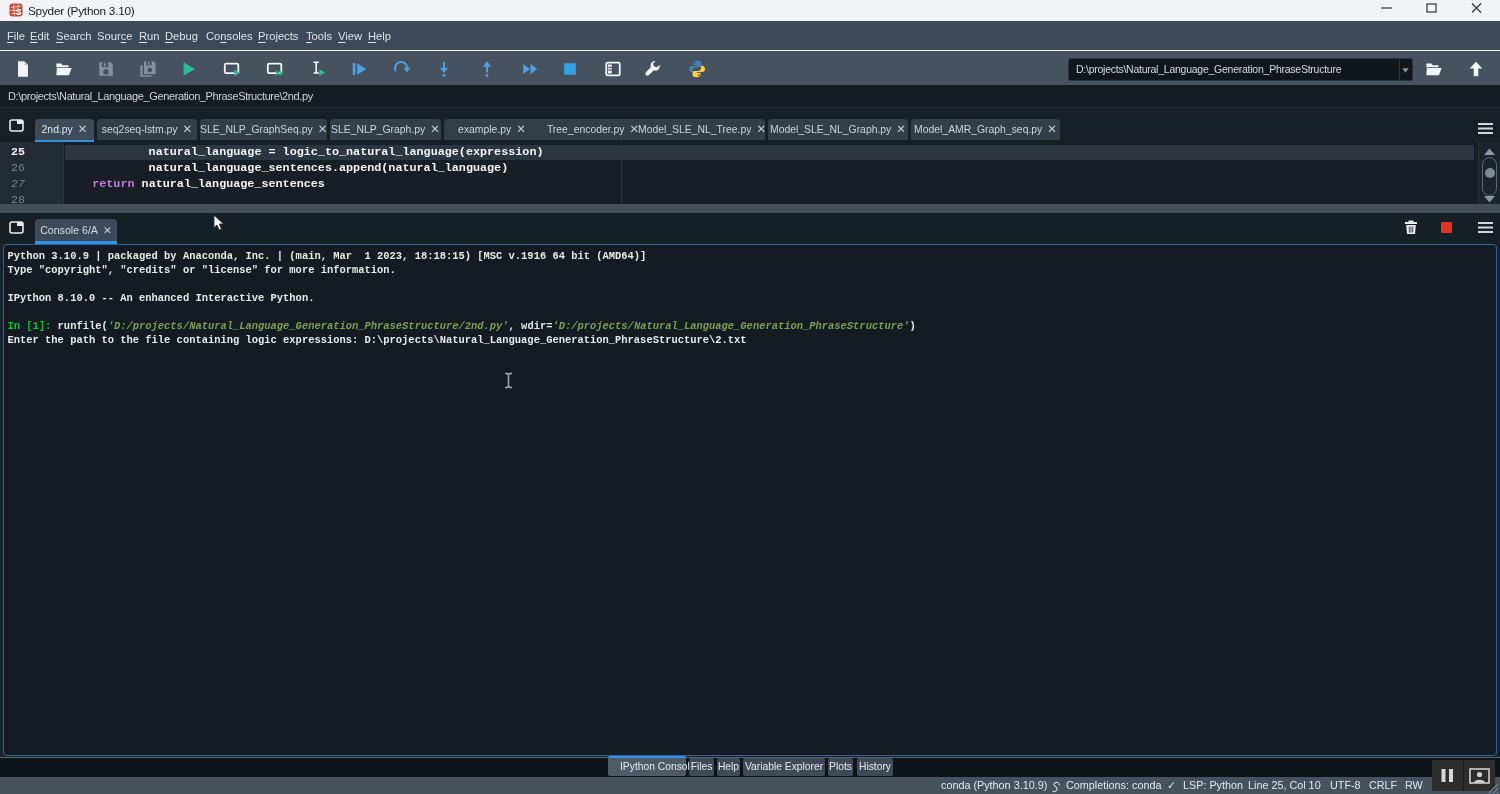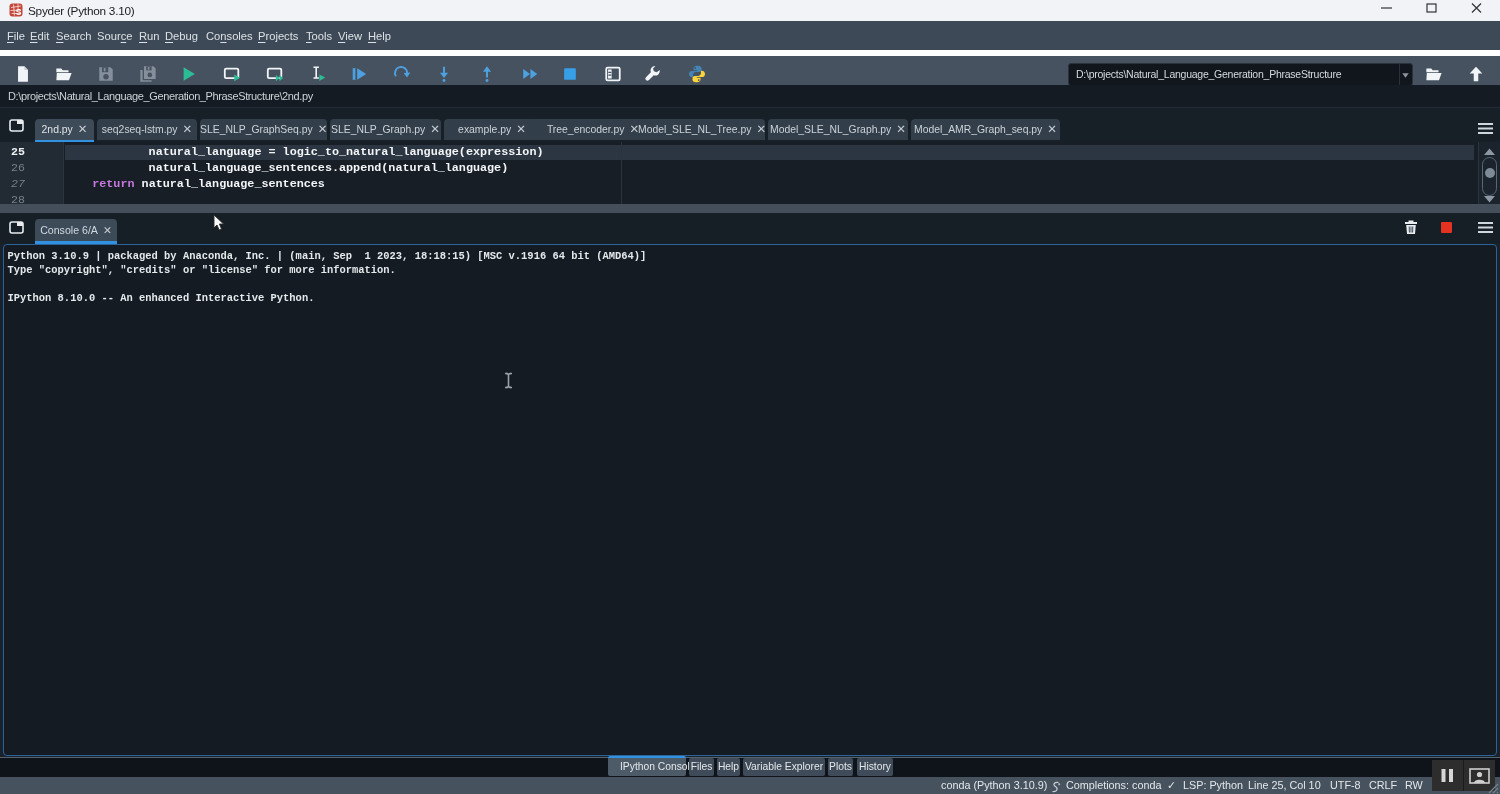--- a/index.html
+++ b/index.html
@@ -10,21 +10,21 @@
   
   #titlebar { position:absolute; left:0; top:0; width:1500px; height:21px; background:#f1f3f7; }
   #titlebar .title { position:absolute; left:28px; top:4px; font-size:11.8px; letter-spacing:-0.25px; color:#1b1b1b; }
 
   
   #menubar { position:absolute; left:0; top:21px; width:1500px; height:29px; background:#3d4956; }
   #menubar span.mi { position:absolute; top:8.5px; font-size:11.2px; color:#dce1e5; }
   #menubar u { text-decoration:underline; text-underline-offset:2px; }
 
   
-  #toolbar { position:absolute; left:0; top:50px; width:1500px; height:35px; background:#46525f; border-top:6px solid #ffffff; }
+  #toolbar { position:absolute; left:0; top:50px; width:1500px; height:35px; background:#46525f; border-top:1px solid #ffffff; }
   .tbico { position:absolute; top:9px; width:18px; height:18px; }
 
   
   #pathbar { position:absolute; left:0; top:85px; width:1500px; height:22px; background:#141b22; }
   #pathbar span { position:absolute; left:8px; top:5px; font-size:11px; letter-spacing:-0.38px; color:#cdd3d8; }
 
   
   #edittabs { position:absolute; left:0; top:107px; width:1500px; height:35px; background:#171f27; border-top:1px solid #232c36;}
   .etab { position:absolute; top:11px; height:21px; background:#323e4a; border-radius:4px 4px 0 0;
           font-size:10.4px; color:#ccd3d9; text-align:center; line-height:21px; white-space:nowrap; }
@@ -285,23 +285,25 @@
   <div class="abs" style="left:1441px;top:9px;width:11px;height:11px;background:#e3321f;border-radius:1px;"></div>
 
   <svg class="abs" style="left:1478px;top:9px" width="15" height="12" viewBox="0 0 15 12">
     <rect x="0" y="0" width="15" height="2" fill="#cfd6dc"></rect>
       <rect x="0" y="4.5" width="15" height="2" fill="#cfd6dc"></rect>
       <rect x="0" y="9" width="15" height="2" fill="#cfd6dc"></rect>
   </svg>
 </div>
 
 <div id="console">
-  <div class="conline" style="top:5px">Python 3.10.9 | packaged by Anaconda, Inc. | (main, Sep  1 2023, 18:18:15) [MSC v.1916 64 bit (AMD64)]</div>
+  <div class="conline" style="top:5px">Python 3.10.9 | packaged by Anaconda, Inc. | (main, Mar  1 2023, 18:18:15) [MSC v.1916 64 bit (AMD64)]</div>
   <div class="conline" style="top:19px">Type "copyright", "credits" or "license" for more information.</div>
   <div class="conline" style="top:47px">IPython 8.10.0 -- An enhanced Interactive Python.</div>
+  <div class="conline" style="top:75px"><span class="prompt">In [1]: </span>runfile(<span class="str">'D:/projects/Natural_Language_Generation_PhraseStructure/2nd.py'</span>, wdir=<span class="str">'D:/projects/Natural_Language_Generation_PhraseStructure'</span>)</div>
+  <div class="conline" style="top:89px">Enter the path to the file containing logic expressions: D:\projects\Natural_Language_Generation_PhraseStructure\2.txt</div>
 </div>
 
 <div id="grayline"></div>
 <div id="bottomstrip">
   <div class="btab sel" style="left:608px;width:78px">IPython Console</div>
   <div class="btab" style="left:689px;width:25px">Files</div>
   <div class="btab" style="left:717px;width:23px">Help</div>
   <div class="btab" style="left:743px;width:82px">Variable Explorer</div>
   <div class="btab" style="left:828px;width:25px">Plots</div>
   <div class="btab" style="left:857px;width:36px">History</div>

